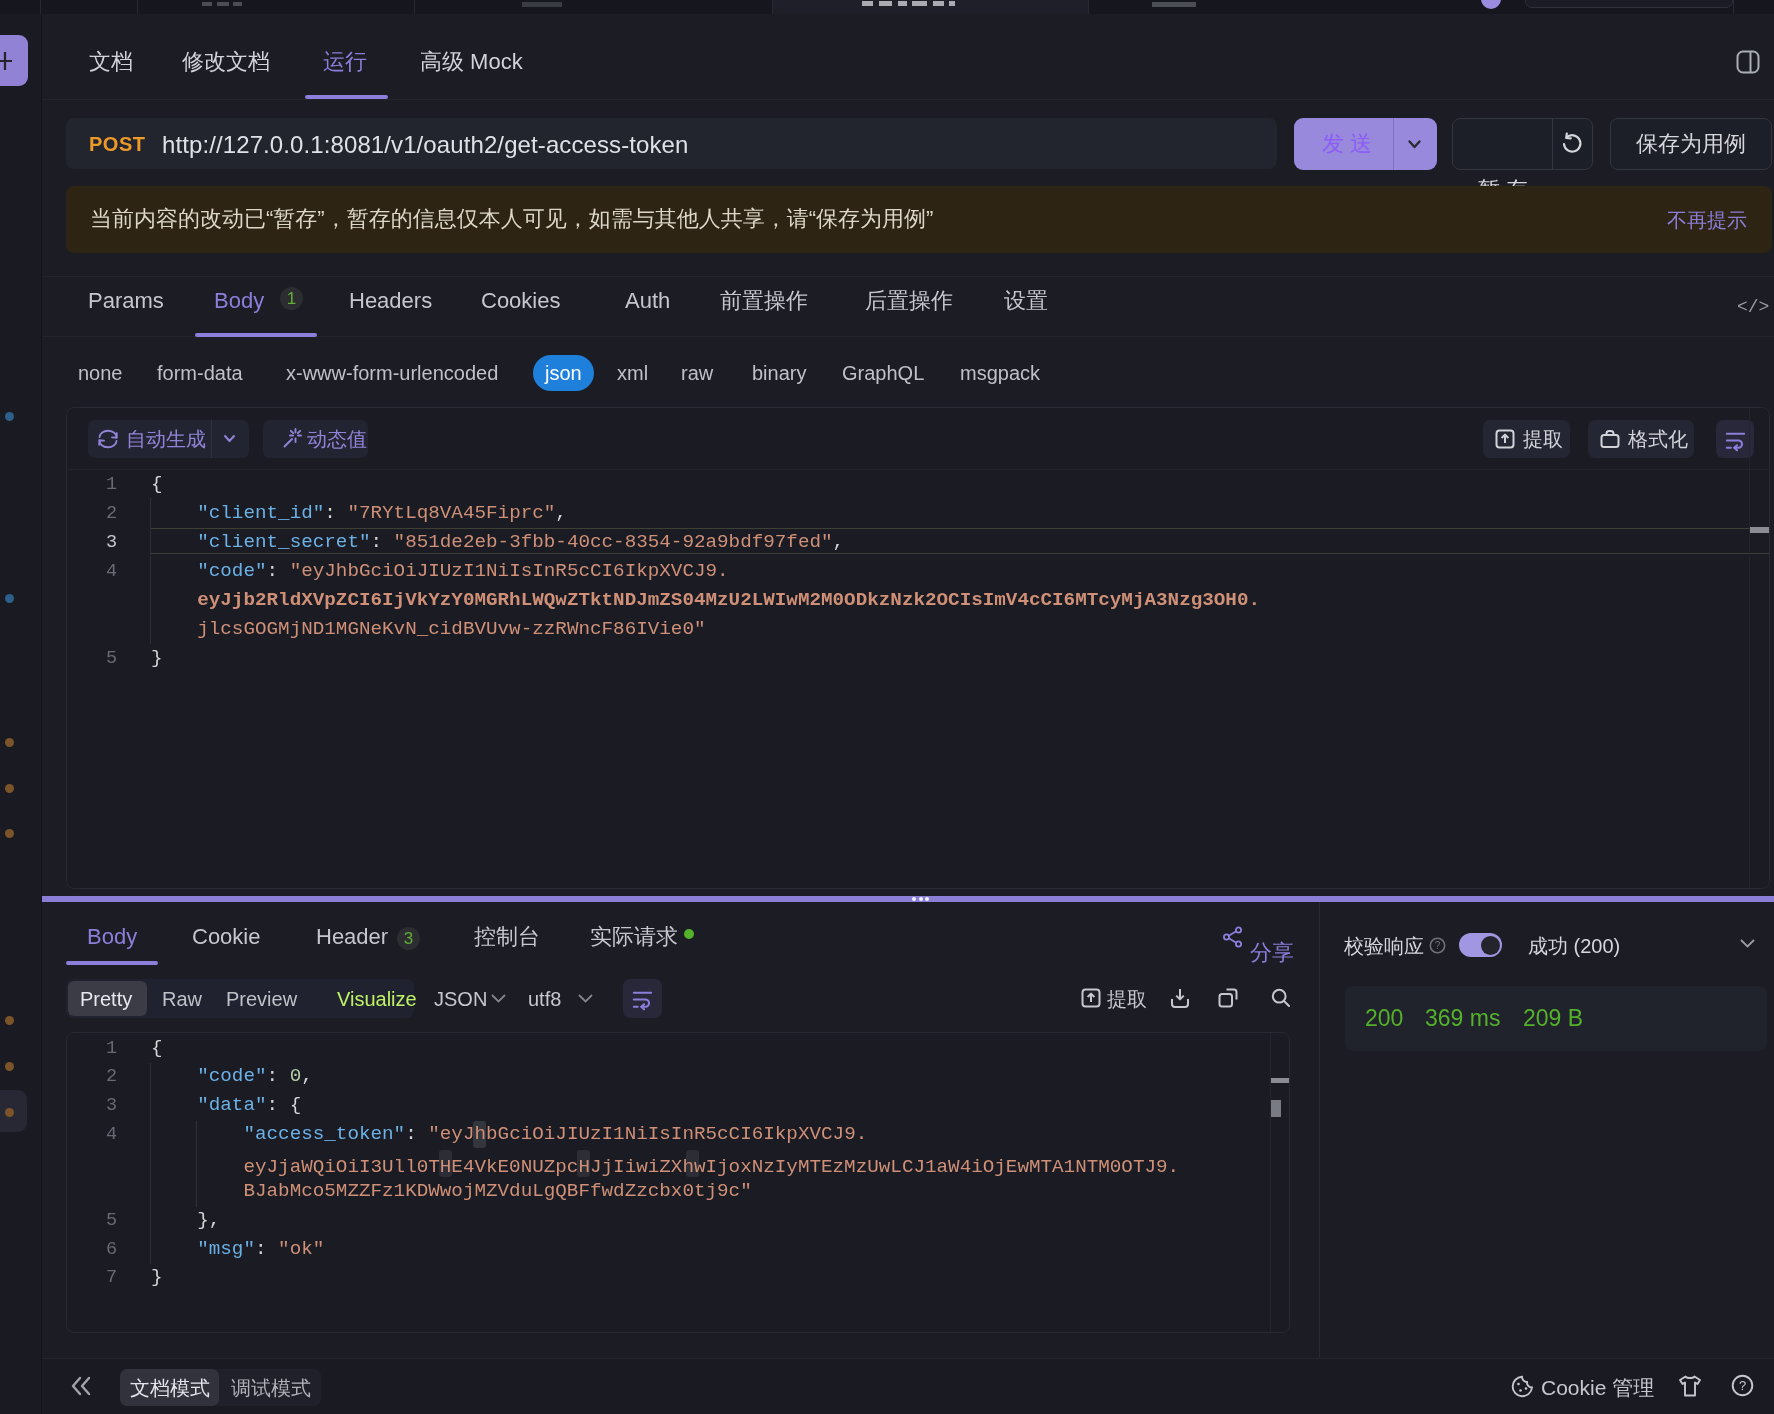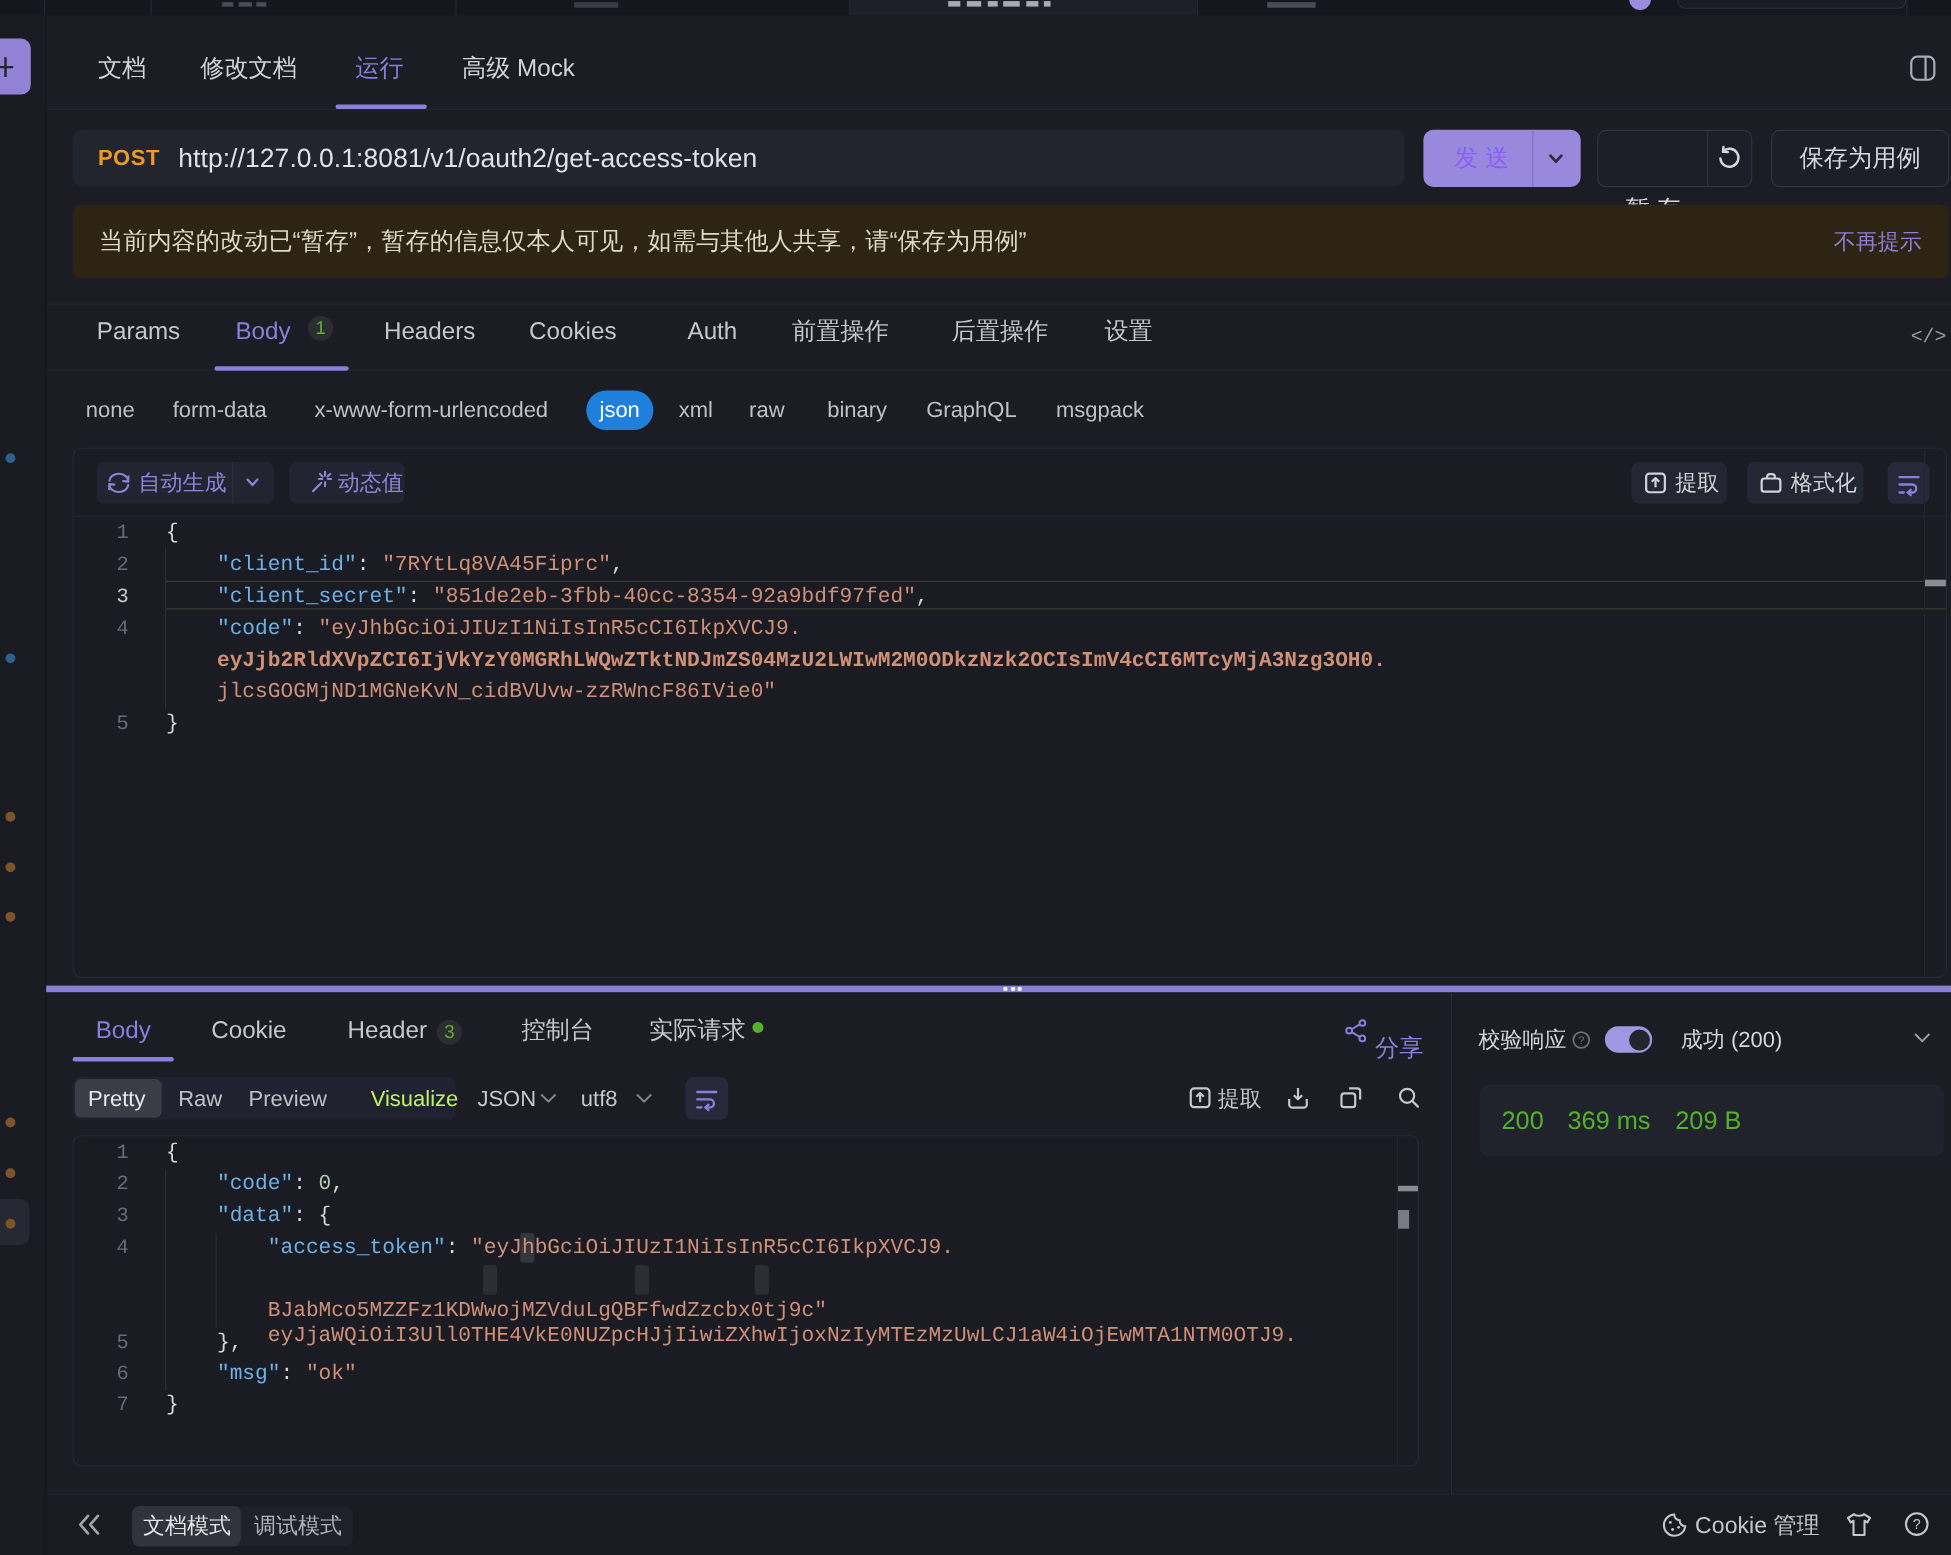--- a/index.html
+++ b/index.html
@@ -250,21 +250,21 @@
 <div class="abs" style="left:150px;top:1063px;width:1px;height:201px;background:#2e3039;"></div>
 <div class="abs" style="left:196px;top:1121px;width:1px;height:86px;background:#2e3039;"></div>
 <div class="abs" style="left:473px;top:1121px;width:13px;height:27px;background:#34363e;border-radius:3px;"></div>
 <div class="abs" style="left:439px;top:1150px;width:13px;height:27px;background:#2c2d35;border-radius:3px;"></div>
 <div class="abs" style="left:577px;top:1150px;width:13px;height:27px;background:#2c2d35;border-radius:3px;"></div>
 <div class="abs" style="left:686px;top:1150px;width:13px;height:27px;background:#2c2d35;border-radius:3px;"></div>
 <div class="cl" style="top:1033.6px;">{</div>
 <div class="cl" style="top:1062.3px;">    <span class="k">"code"</span>: <span class="n">0</span>,</div>
 <div class="cl" style="top:1091.0px;">    <span class="k">"data"</span>: {</div>
 <div class="cl" style="top:1119.7px;">        <span class="k">"access_token"</span>: <span class="s">"eyJhbGciOiJIUzI1NiIsInR5cCI6IkpXVCJ9.</span></div>
-<div class="cl" style="top:1200px;">        <span class="s">eyJjaWQiOiI3Ull0THE4VkE0NUZpcHJjIiwiZXhwIjoxNzIyMTEzMzUwLCJ1aW4iOjEwMTA1NTM0OTJ9.</span></div>
+<div class="cl" style="top:1153px;">        <span class="s">eyJjaWQiOiI3Ull0THE4VkE0NUZpcHJjIiwiZXhwIjoxNzIyMTEzMzUwLCJ1aW4iOjEwMTA1NTM0OTJ9.</span></div>
 <div class="cl" style="top:1177.1px;">        <span class="s">BJabMco5MZZFz1KDWwojMZVduLgQBFfwdZzcbx0tj9c"</span></div>
 <div class="cl" style="top:1205.8px;">    },</div>
 <div class="cl" style="top:1234.5px;">    <span class="k">"msg"</span>: <span class="s">"ok"</span></div>
 <div class="cl" style="top:1263.2px;">}</div>
 <div class="abs" style="left:1270px;top:1033px;width:1px;height:299px;background:#23242e;"></div>
 <div class="abs" style="left:1271px;top:1078px;width:18px;height:5px;background:#8a8d93;"></div>
 <div class="abs" style="left:1271px;top:1100px;width:10px;height:17px;background:#787b83;"></div>
 <div class="abs" style="left:1319px;top:902px;width:1px;height:456px;background:#272934;"></div>
 <div class="t t20" style="left:1344px;top:934px;color:#d6d7dc;">校验响应</div>
 <svg style="left:1429px;top:937px;" width="17" height="17" viewBox="0 0 17 17">

